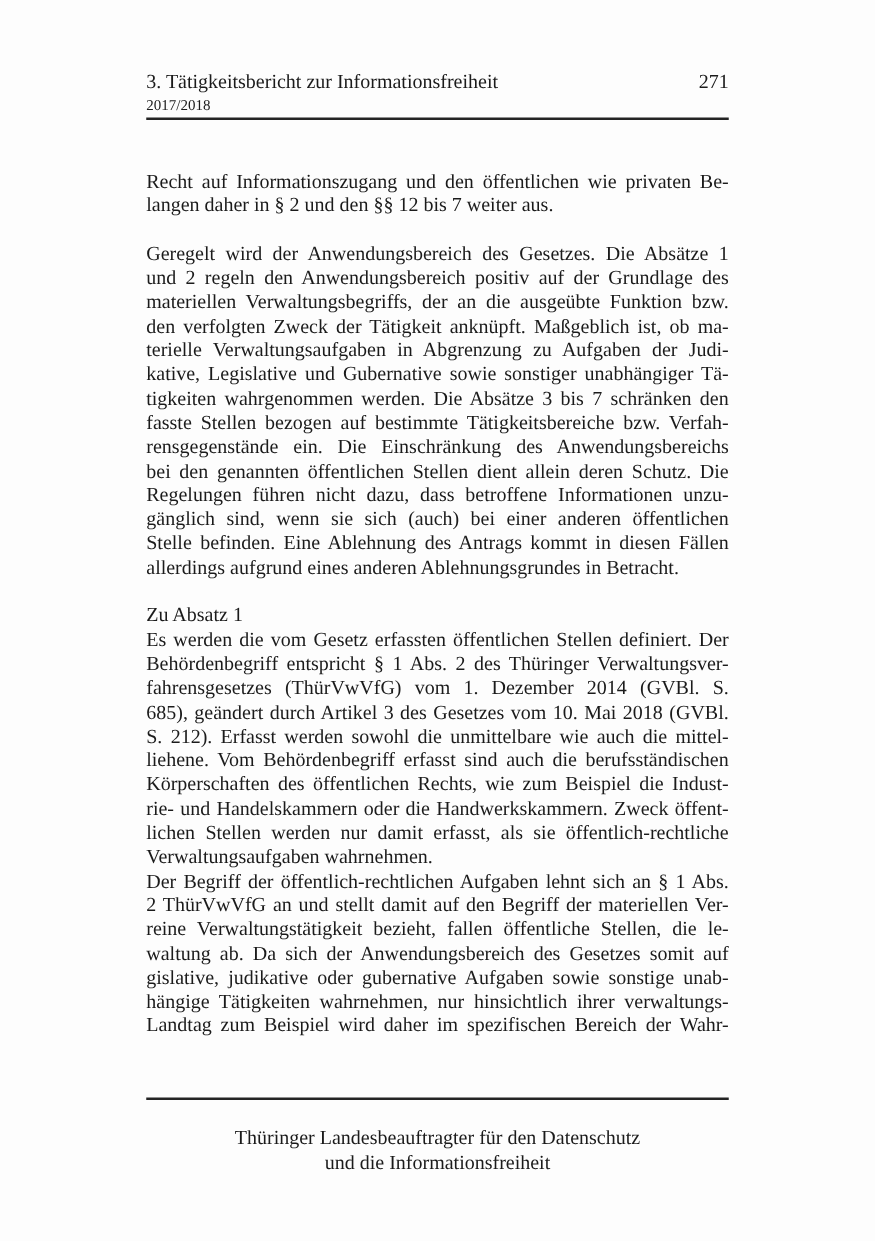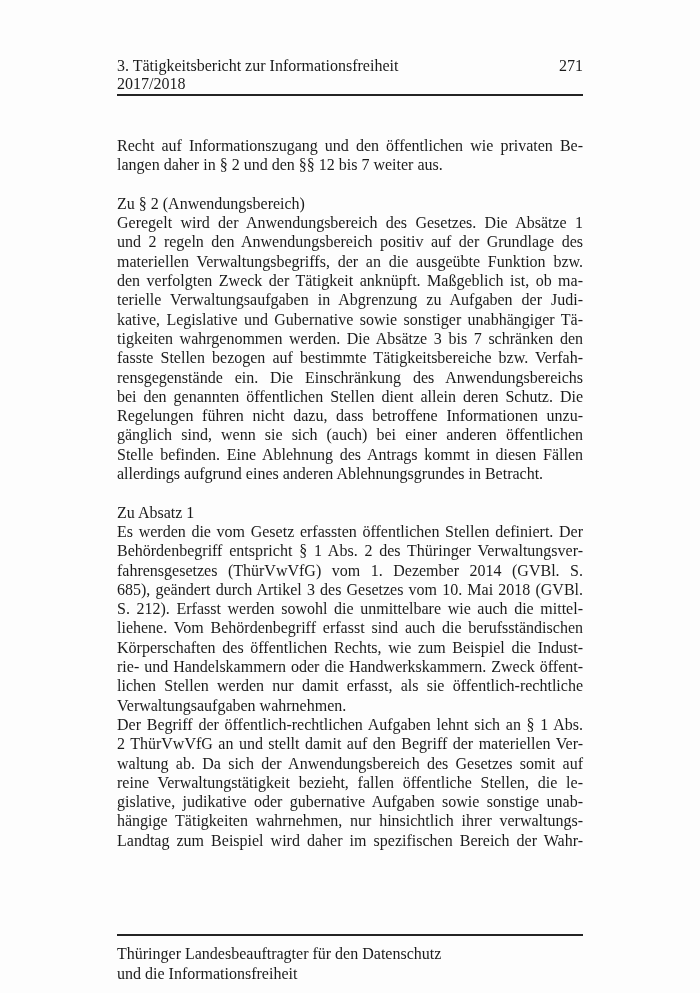--- a/index.html
+++ b/index.html
@@ -27,21 +27,21 @@
     border-bottom: 2px solid #242424;
     padding-bottom: 1px;
   }
   .header-row1 {
     display: flex;
     justify-content: space-between;
     font-size: 16px;
     line-height: 18px;
   }
   .header-row2 {
-    font-size: 16px;
+    font-size: 12px;
     line-height: 18px;
   }
   
   .page-body {
     top: 136px;
   }
   .line {
     font-size: 16px;
     line-height: 19.3px;
     height: 19.3px;
@@ -49,24 +49,24 @@
   }
   .just {
     text-align: justify;
     text-align-last: justify;
   }
   .gap {
     height: 19.3px;
   }
   
   .page-footer {
-    top: 934px;
+    top: 878px;
     border-top: 2px solid #242424;
-    padding-top: 8px;
-    text-align: left;
+    padding-top: 21px;
+    text-align: center;
   }
   .fline {
     font-size: 16px;
     line-height: 19.5px;
   }
 </style>
 </head>
 <body>
 
 <div class="sheet">
@@ -76,21 +76,20 @@
       <span>3. Tätigkeitsbericht zur Informationsfreiheit</span>
       <span>271</span>
     </div>
     <div class="header-row2">2017/2018</div>
   </div>
 
   <div class="col page-body">
       <div class="line just">Recht auf Informationszugang und den öffentlichen wie privaten Be-</div>
       <div class="line">langen daher in § 2 und den §§ 12 bis 7 weiter aus.</div>
       <div class="gap"></div>
-      <div class="line">Zu § 2 (Anwendungsbereich)</div>
       <div class="line just">Geregelt wird der Anwendungsbereich des Gesetzes. Die Absätze 1</div>
       <div class="line just">und 2 regeln den Anwendungsbereich positiv auf der Grundlage des</div>
       <div class="line just">materiellen Verwaltungsbegriffs, der an die ausgeübte Funktion bzw.</div>
       <div class="line just">den verfolgten Zweck der Tätigkeit anknüpft. Maßgeblich ist, ob ma-</div>
       <div class="line just">terielle Verwaltungsaufgaben in Abgrenzung zu Aufgaben der Judi-</div>
       <div class="line just">kative, Legislative und Gubernative sowie sonstiger unabhängiger Tä-</div>
       <div class="line just">tigkeiten wahrgenommen werden. Die Absätze 3 bis 7 schränken den</div>
       <div class="line just">fasste Stellen bezogen auf bestimmte Tätigkeitsbereiche bzw. Verfah-</div>
       <div class="line just">rensgegenstände ein. Die Einschränkung des Anwendungsbereichs</div>
       <div class="line just">bei den genannten öffentlichen Stellen dient allein deren Schutz. Die</div>
@@ -105,22 +104,22 @@
       <div class="line just">fahrensgesetzes (ThürVwVfG) vom 1. Dezember 2014 (GVBl. S.</div>
       <div class="line just">685), geändert durch Artikel 3 des Gesetzes vom 10. Mai 2018 (GVBl.</div>
       <div class="line just">S. 212). Erfasst werden sowohl die unmittelbare wie auch die mittel-</div>
       <div class="line just">liehene. Vom Behördenbegriff erfasst sind auch die berufsständischen</div>
       <div class="line just">Körperschaften des öffentlichen Rechts, wie zum Beispiel die Indust-</div>
       <div class="line just">rie- und Handelskammern oder die Handwerkskammern. Zweck öffent-</div>
       <div class="line just">lichen Stellen werden nur damit erfasst, als sie öffentlich-rechtliche</div>
       <div class="line">Verwaltungsaufgaben wahrnehmen.</div>
       <div class="line just">Der Begriff der öffentlich-rechtlichen Aufgaben lehnt sich an § 1 Abs.</div>
       <div class="line just">2 ThürVwVfG an und stellt damit auf den Begriff der materiellen Ver-</div>
+      <div class="line just">reine Verwaltungstätigkeit bezieht, fallen öffentliche Stellen, die le-</div>
       <div class="line just">waltung ab. Da sich der Anwendungsbereich des Gesetzes somit auf</div>
-      <div class="line just">reine Verwaltungstätigkeit bezieht, fallen öffentliche Stellen, die le-</div>
       <div class="line just">gislative, judikative oder gubernative Aufgaben sowie sonstige unab-</div>
       <div class="line just">hängige Tätigkeiten wahrnehmen, nur hinsichtlich ihrer verwaltungs-</div>
       <div class="line just">Landtag zum Beispiel wird daher im spezifischen Bereich der Wahr-</div>
     </div>
 
   <div class="col page-footer">
     <div class="fline">Thüringer Landesbeauftragter für den Datenschutz</div>
     <div class="fline">und die Informationsfreiheit</div>
   </div>
 

